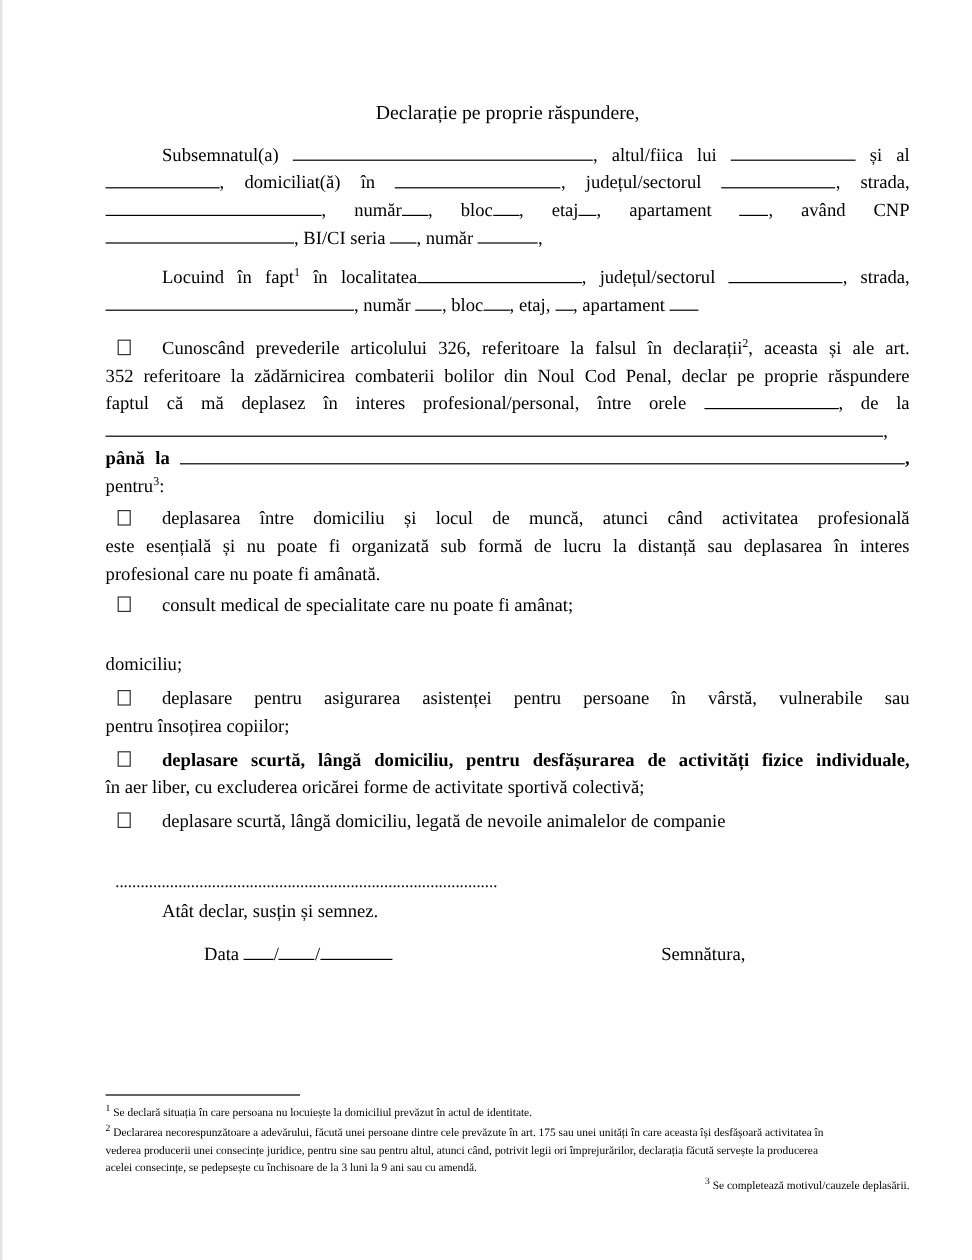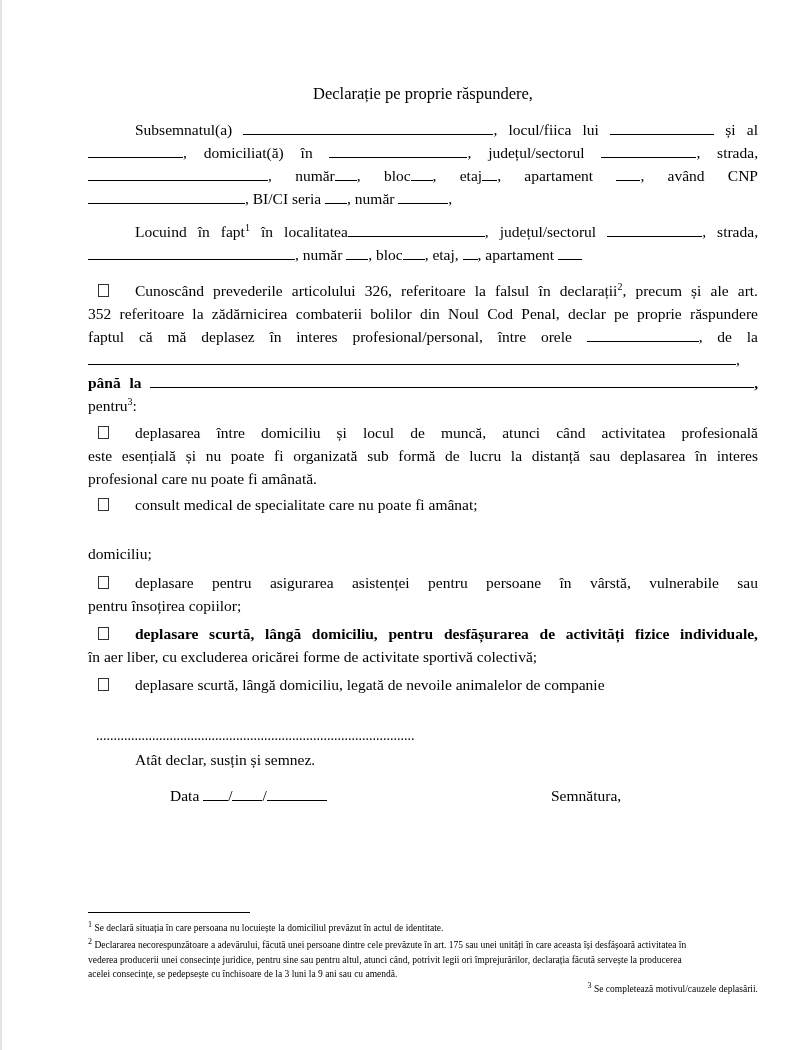--- a/index.html
+++ b/index.html
@@ -24,21 +24,21 @@
 </head>
 <body>
 
 <div class="left-edge"></div>
 <div class="page">
 
   <div class="title">Declarație pe proprie răspundere,</div>
 
   <div class="ln j" style="top:120px; padding-left:47px; width:623px;">
     <span>Subsemnatul(a)</span>
-    <span class="blank" style="width:250px"></span><span>, locul/fiica lui</span>
+    <span class="blank" style="width:250px"></span><span>, altul/fiica lui</span>
     <span class="blank" style="width:104px"></span>
     <span>și al</span>
   </div>
   <div class="ln j" style="top:143px;">
     <span class="blank" style="width:95px"></span><span>, domiciliat(ă) în</span>
     <span class="blank" style="width:138px"></span><span>, județul/sectorul</span>
     <span class="blank" style="width:95px"></span><span>, strada,</span>
   </div>
   <div class="ln" style="top:189px;">
     <span class="blank" style="width:157px"></span><span>, BI/CI seria</span> <span class="blank" style="width:22px"></span><span>, număr</span> <span class="blank" style="width:50px"></span><span>,</span>
@@ -50,21 +50,21 @@
 
   <div class="ln j" style="top:222px; padding-left:47px; width:623px;">
     <span><span>Locuind în fapt</span><sup>1</sup><span> în localitatea</span><span class="blank" style="width:137px"></span><span>, județul/sectorul</span></span>
     <span class="blank" style="width:95px"></span><span>, strada,</span>
   </div>
   <div class="ln" style="top:245px;">
     <span class="blank" style="width:207px"></span><span>, număr</span> <span class="blank" style="width:22px"></span><span>, bloc</span><span class="blank" style="width:22px"></span><span>, etaj, </span><span class="blank" style="width:15px"></span><span>, apartament</span> <span class="blank" style="width:24px"></span>
   </div>
 
   <div class="ln j" style="top:281px; padding-left:10px; width:660px;">
-    <span class="cb"></span><span>Cunoscând prevederile articolului 326, referitoare la falsul în declarații</span><sup>2</sup><span>, precum și ale art.</span>
+    <span class="cb"></span><span>Cunoscând prevederile articolului 326, referitoare la falsul în declarații</span><sup>2</sup><span>, aceasta și ale art.</span>
   </div>
   <div class="ln j" style="top:304px;">352 referitoare la  zădărnicirea combaterii bolilor din Noul Cod Penal, declar pe proprie răspundere</div>
   <div class="ln j" style="top:327px;">
     <span>faptul că mă deplasez în interes profesional/personal, între orele</span>
     <span class="blank" style="width:112px"></span><span>, de la</span>
   </div>
   <div class="ln" style="top:350px;">
     <span class="blank" style="width:648px"></span><span>,</span>
   </div>
   <div class="ln j" style="top:373px;font-weight:bold;">

